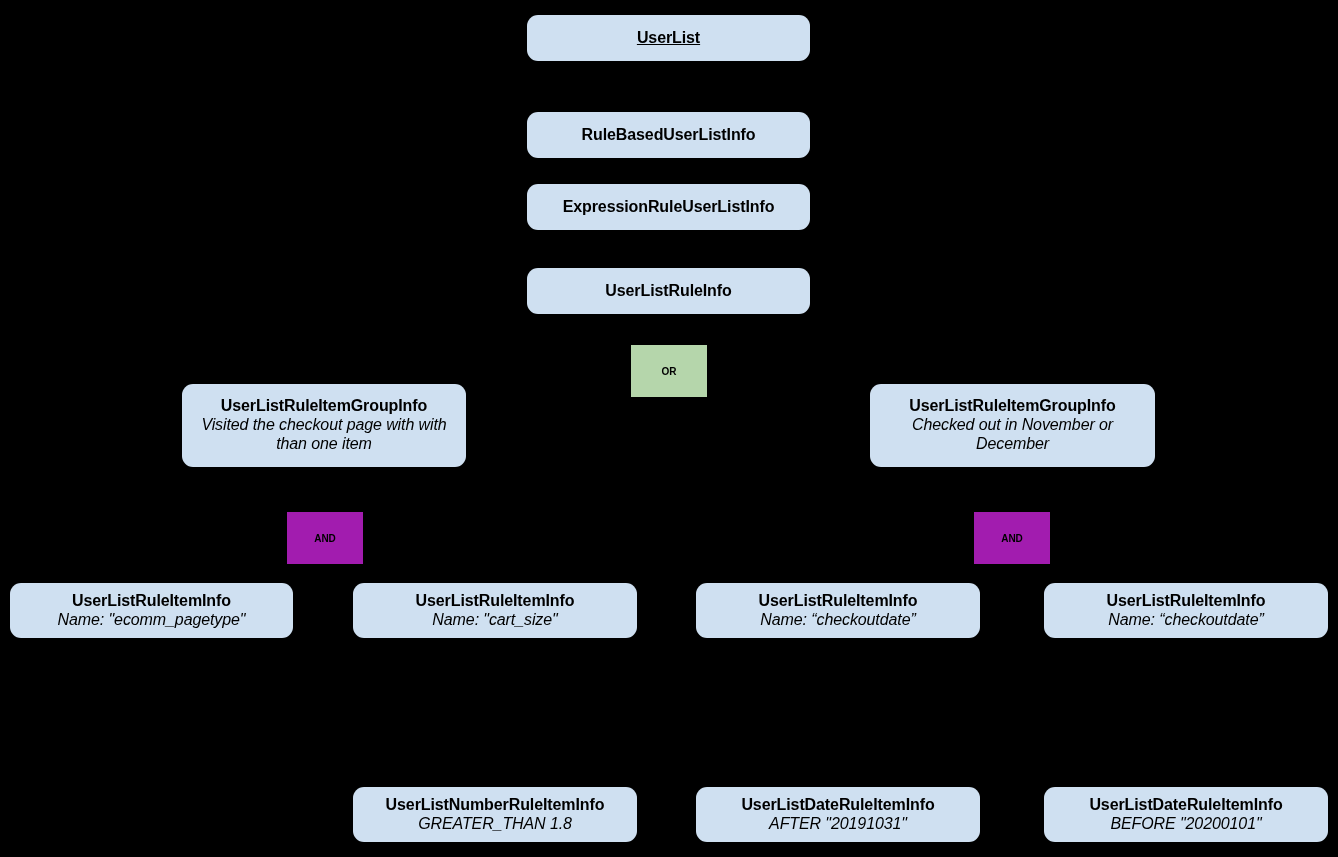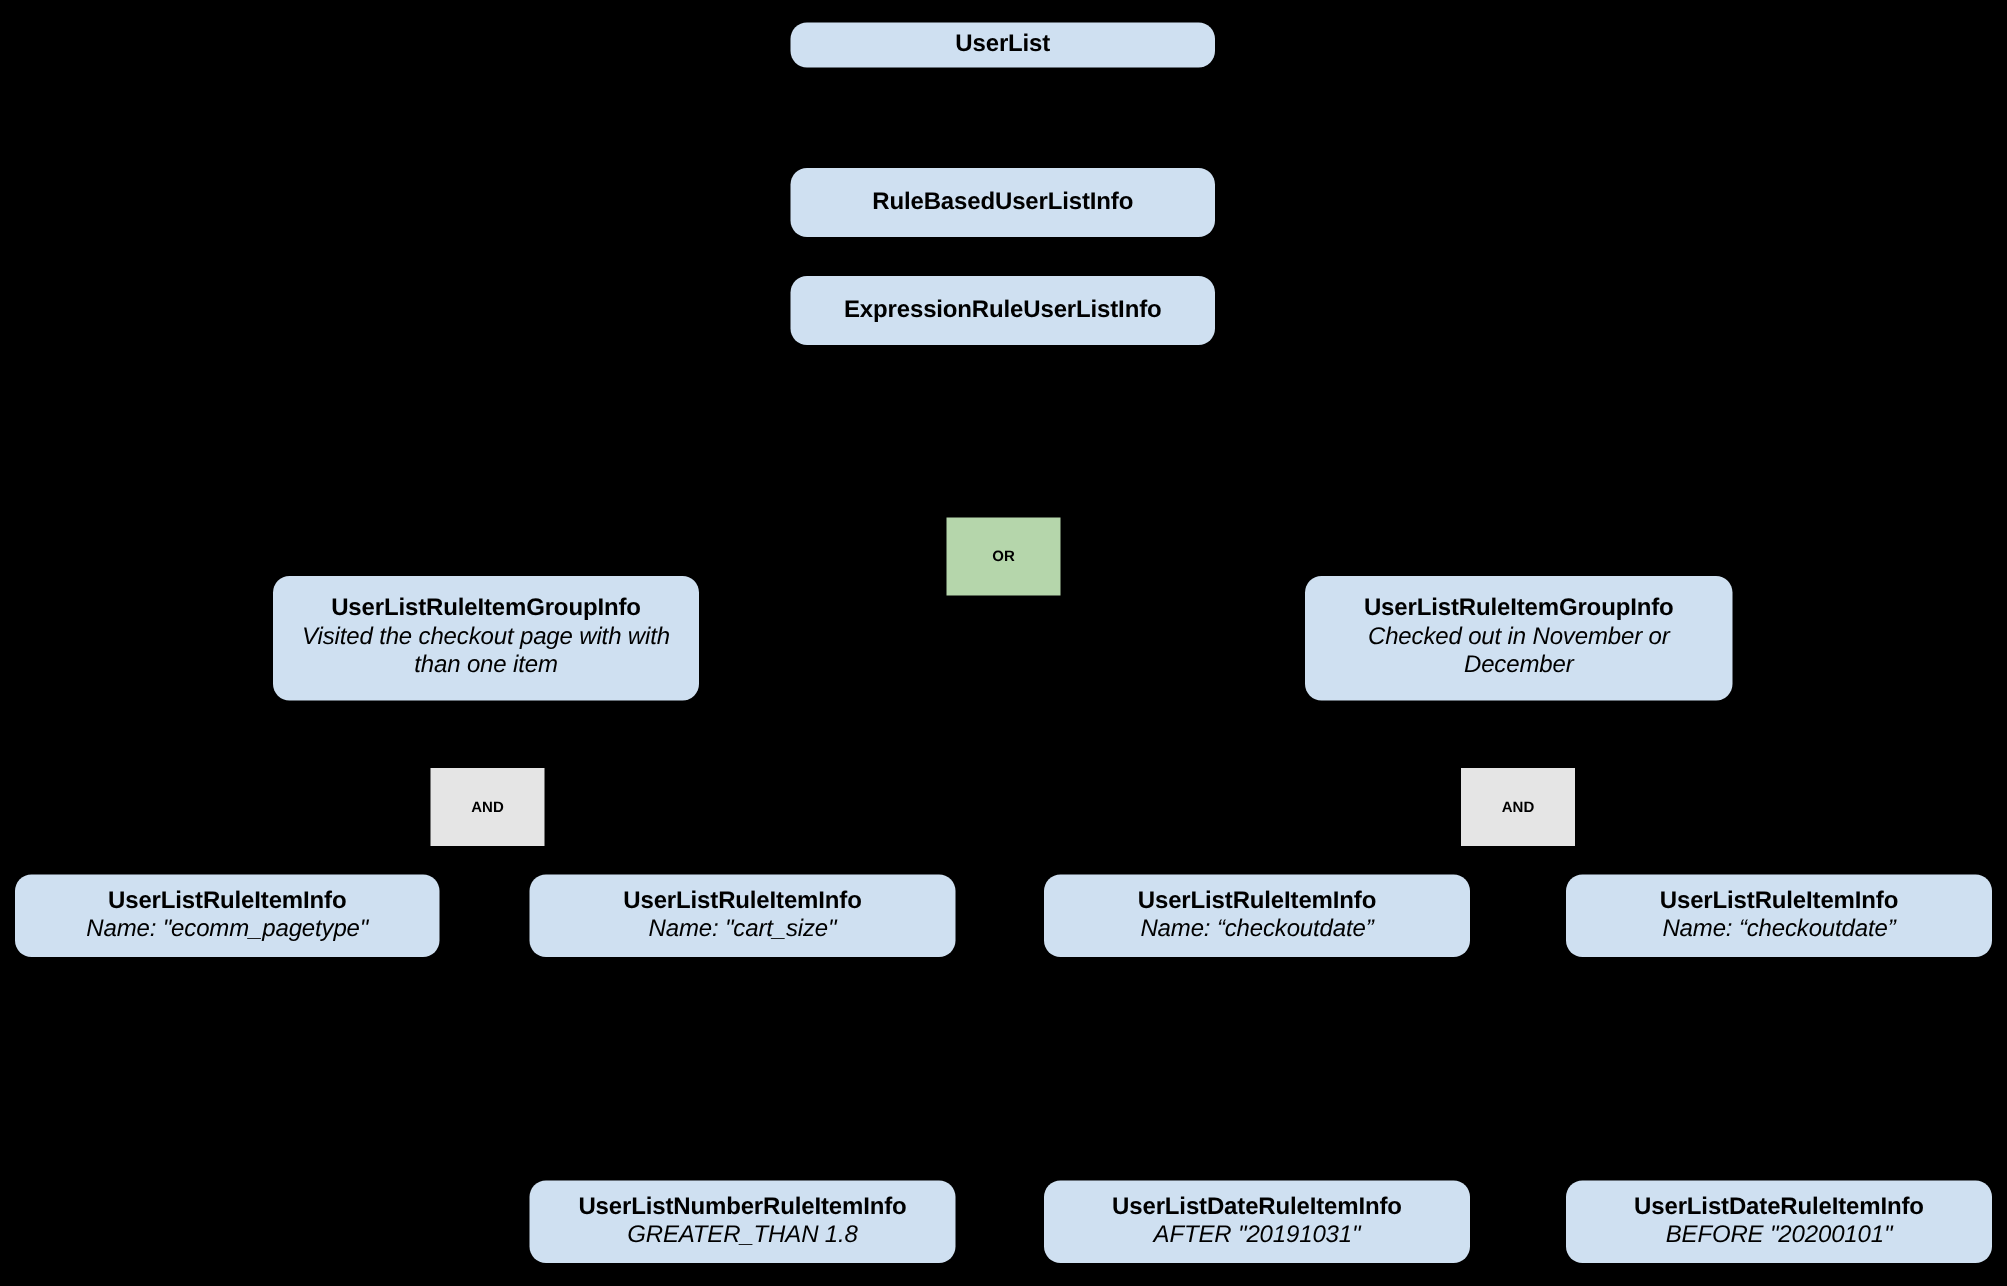--- a/index.html
+++ b/index.html
@@ -51,21 +51,21 @@
     box-sizing: border-box;
     display: flex;
     align-items: center;
     justify-content: center;
     font-weight: bold;
     font-size: 10px;
     color: #000000;
     border-radius: 0;
   }
   .op.or  { background: #b5d6ab; }
-  .op.and { background: #e5e5e5; }
+  .op.and { background: #a21caf; }
 
   
   #edges { position: absolute; left: 0; top: 0; width: 1338px; height: 857px; }
   #edges path, #edges line { stroke: #000000; stroke-width: 2; fill: none; }
 </style>
 </head>
 <body>
 
 <div id="canvas">
 
@@ -81,32 +81,35 @@
     <path d="M 362 538 L 495 538 L 495 583"></path>
     <path d="M 1012 467 L 1012 490 Q 1012 512 998 512"></path>
     <path d="M 977 538 L 838 538 L 838 583"></path>
     <path d="M 1049 538 L 1186 538 L 1186 583"></path>
     <line x1="151" y1="637" x2="151" y2="787"></line>
     <line x1="495" y1="637" x2="495" y2="787"></line>
     <line x1="838" y1="637" x2="838" y2="787"></line>
     <line x1="1186" y1="637" x2="1186" y2="787"></line>
   </svg>
 
-  <div class="node" style="left:527px; top:15px; width:283px; height:30px;">
+  <div class="node" style="left:527px; top:15px; width:283px; height:46px;text-decoration:underline;">
     <div class="title">UserList</div>
   </div>
 
   <div class="node" style="left:527px; top:112px; width:283px; height:46px;">
     <div class="title">RuleBasedUserListInfo</div>
   </div>
 
   <div class="node" style="left:527px; top:184px; width:283px; height:46px;">
     <div class="title">ExpressionRuleUserListInfo</div>
   </div>
 
+  <div class="node" style="left:527px; top:268px; width:283px; height:46px;">
+    <div class="title">UserListRuleInfo</div>
+  </div>
 
   <div class="op or" style="left:631px; top:345px; width:76px; height:52px;">
     <span>OR</span>
   </div>
 
   <div class="node group" style="left:182px; top:384px; width:284px; height:83px;">
     <div class="title">UserListRuleItemGroupInfo</div>
     <div class="subtitle">Visited the checkout page with with than one item</div>
   </div>
 

